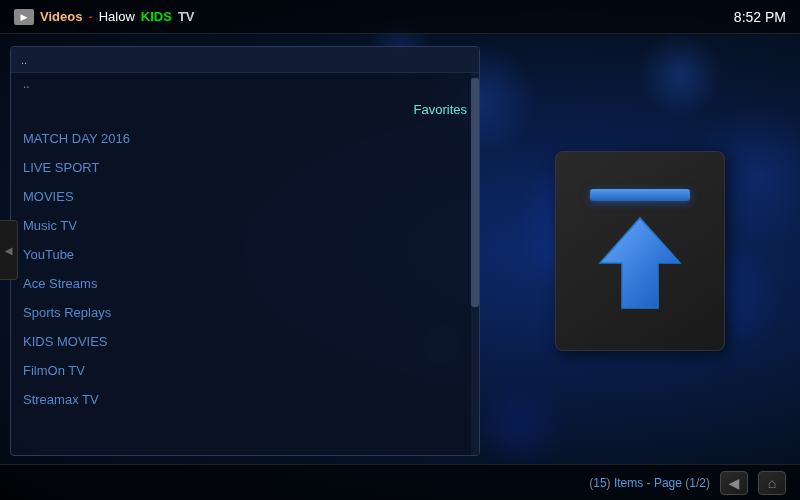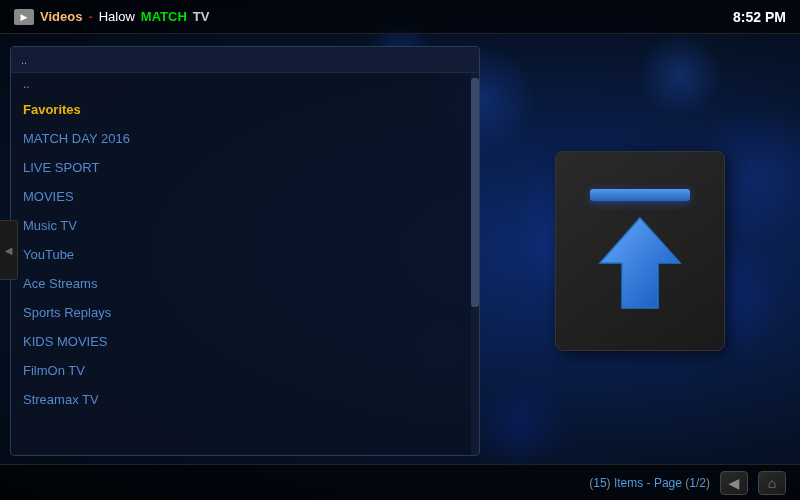--- a/index.html
+++ b/index.html
@@ -94,21 +94,21 @@
 
     .header-tv {
       color: #cccccc;
       font-size: 13px;
       font-weight: bold;
     }
 
     .header-time {
       color: #ffffff;
       font-size: 14px;
-      font-weight: bold;
+      font-weight: normal;
     }
 
     
     .main {
       position: relative;
       z-index: 5;
       display: flex;
       height: calc(500px - 34px - 36px);
       padding: 12px 10px 8px 10px;
       gap: 10px;
@@ -146,22 +146,23 @@
       padding: 7px 12px;
       font-size: 13px;
       color: #5588cc;
       cursor: pointer;
       border-bottom: none;
       display: flex;
       align-items: center;
     }
 
     .list-item.favorites {
-      color: #eab308;
-      font-weight: bold;
+      color: #5eead4;
+      font-weight: normal;
+      justify-content: flex-end;
     }
 
     .list-item.back {
       color: #888;
       font-size: 12px;
       padding: 4px 12px;
     }
 
     
     .scrollbar {
@@ -285,21 +286,21 @@
 <div class="side-handle">
   <span class="side-handle-arrow">◀</span>
 </div>
 
 <div class="header">
   <div class="header-left">
     <div class="header-icon">▶</div>
     <span class="header-videos">Videos</span>
     <span class="header-sep">-</span>
     <span class="header-halow">Halow</span>
-    <span class="header-live">MATCH</span>
+    <span class="header-live">KIDS</span>
     <span class="header-tv">TV</span>
   </div>
   <div class="header-time">8:52 PM</div>
 </div>
 
 <div class="main">
 
   <div class="list-panel">
     <div class="list-search-bar">
       <span>..</span>

